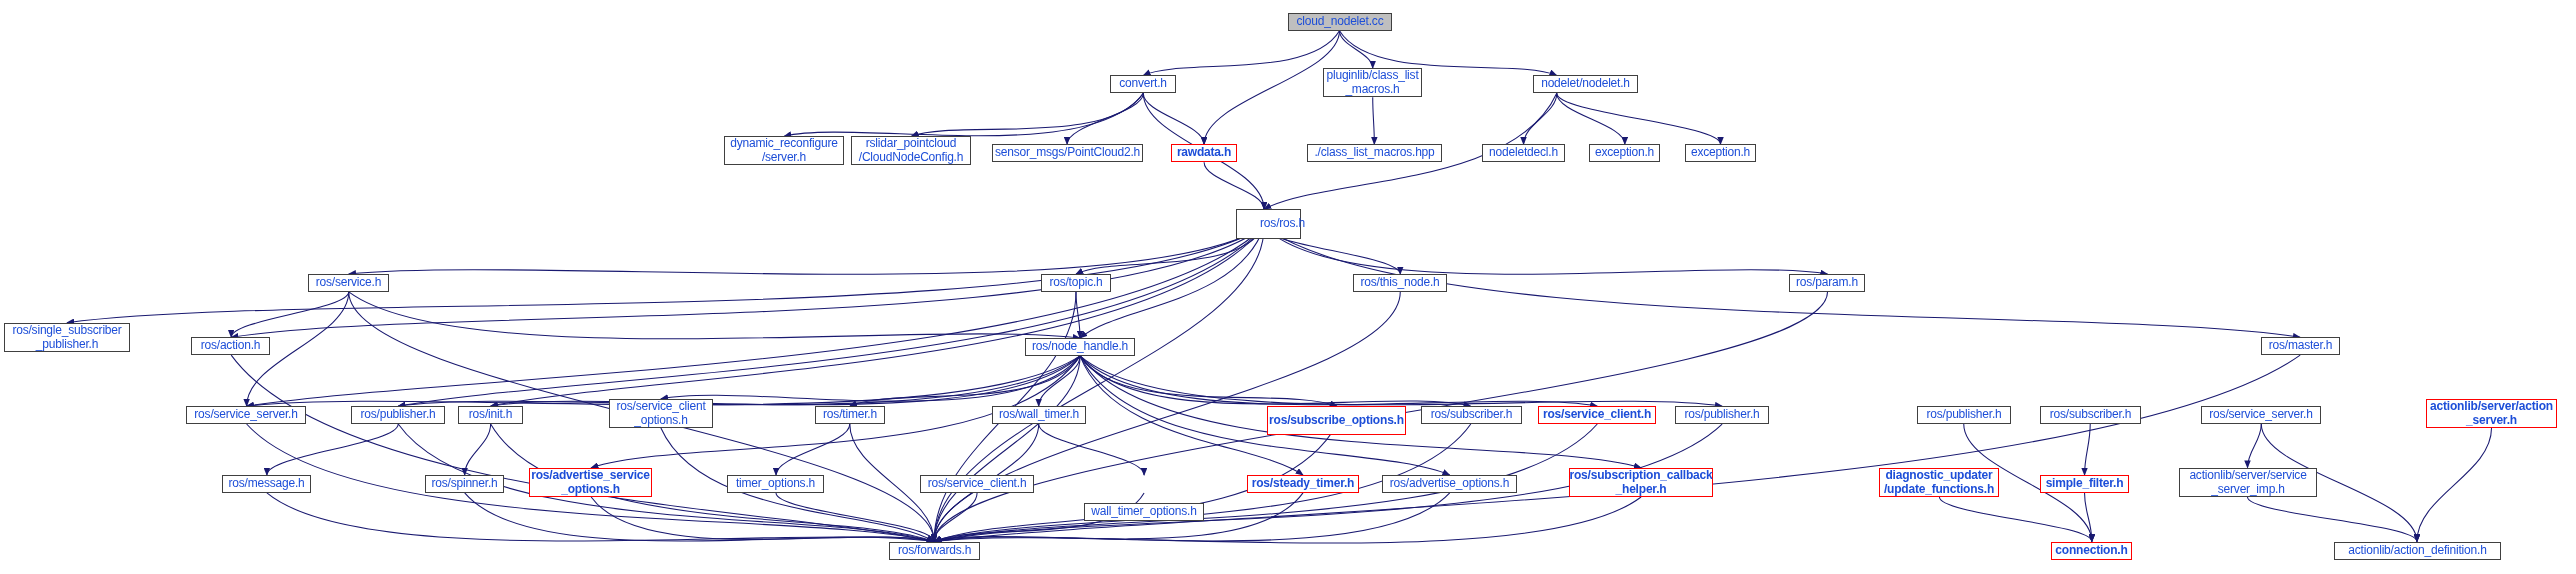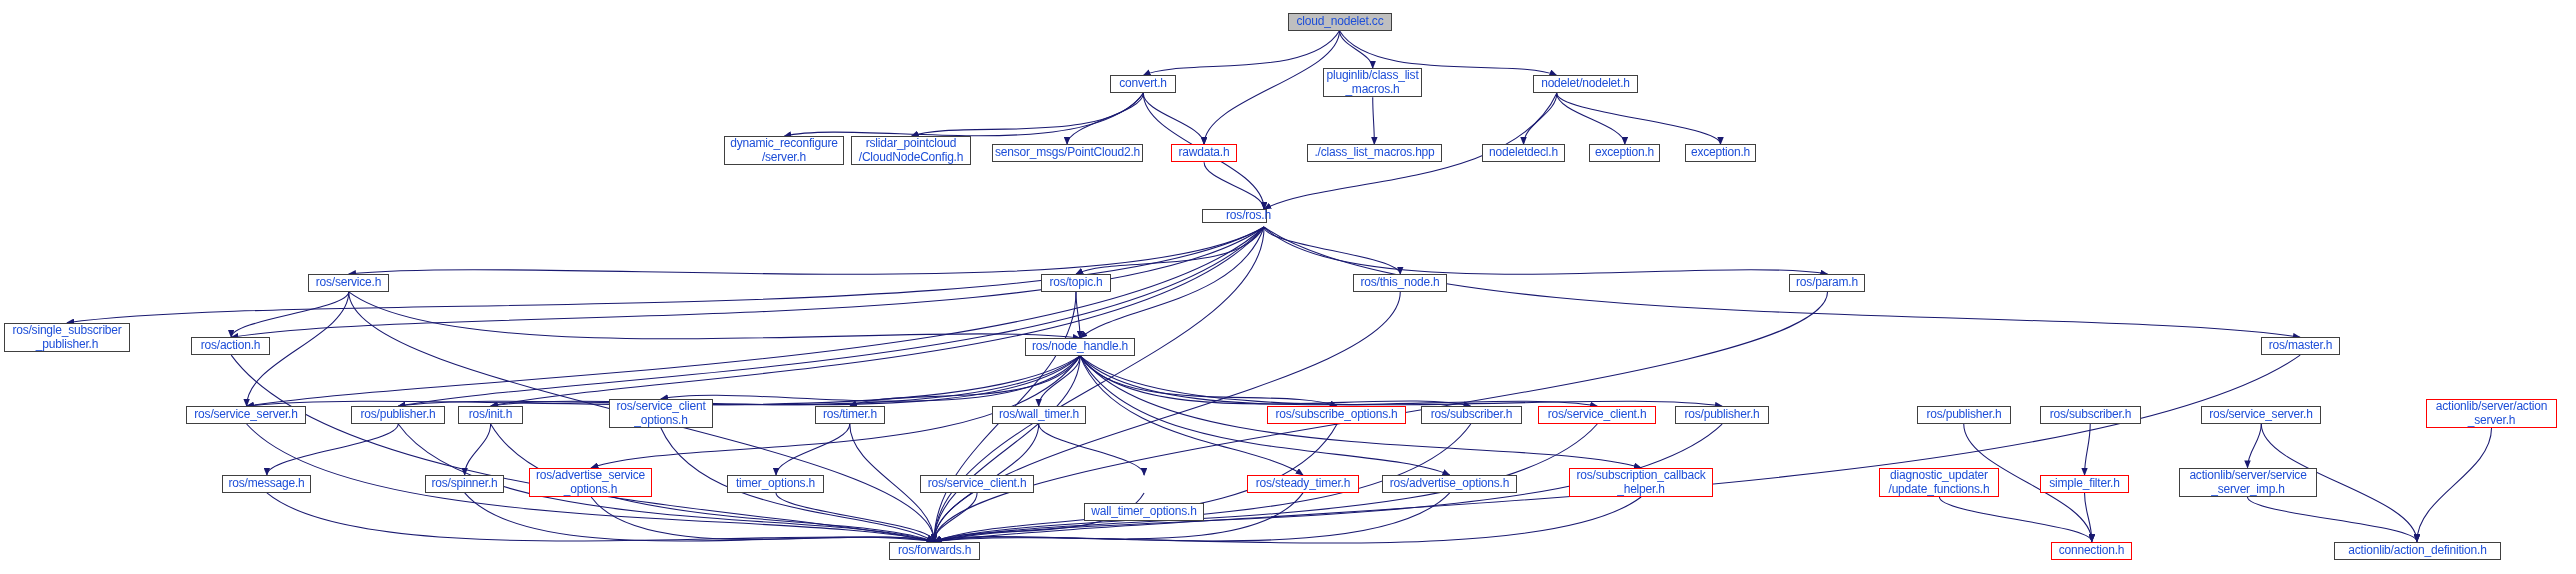--- a/index.html
+++ b/index.html
@@ -27,20 +27,21 @@
     white-space:pre-line;
     letter-spacing:-0.2px;
     z-index:5;
   }
   .node.root{
     background:#bfbfbf;
     border:0.8px solid #404040;
   }
   .node.redbox{
     border:1.2px solid #ff0000;
+    font-weight:bold;
   }
   .node.thick{
     border:1.2px solid #404040;
   }
 </style>
 </head>
 <body>
 
 <div id="canvas">
   <svg id="edges" xmlns="http://www.w3.org/2000/svg" viewBox="0 0 3177 708" width="2576" height="574">
@@ -144,38 +145,38 @@
       <div class="node" style="left: 724px; top: 136px; width: 120px; height: 29px;"><span>dynamic_reconfigure
 /server.h</span></div>
       <div class="node" style="left: 851px; top: 136px; width: 120px; height: 29px;"><span>rslidar_pointcloud
 /CloudNodeConfig.h</span></div>
       <div class="node" style="left: 992px; top: 144px; width: 151px; height: 18px;"><span>sensor_msgs/PointCloud2.h</span></div>
       <div class="node redbox" style="left: 1171px; top: 144px; width: 66px; height: 18px;"><span>rawdata.h</span></div>
       <div class="node thick" style="left: 1307px; top: 144px; width: 135px; height: 18px;"><span>./class_list_macros.hpp</span></div>
       <div class="node thick" style="left: 1482px; top: 144px; width: 83px; height: 18px;"><span>nodeletdecl.h</span></div>
       <div class="node thick" style="left: 1589px; top: 144px; width: 71px; height: 18px;"><span>exception.h</span></div>
       <div class="node thick" style="left: 1685px; top: 144px; width: 71px; height: 18px;"><span>exception.h</span></div>
-      <div class="node thick" style="left: 1202px; top: 209px; width: 65px; height: 14px; padding-left: 28px;"><span>ros/ros.h</span></div>
+      <div class="node thick" style="left: 1236px; top: 209px; width: 65px; height: 30px; padding-left: 28px;"><span>ros/ros.h</span></div>
       <div class="node thick" style="left: 308px; top: 274px; width: 81px; height: 18px;"><span>ros/service.h</span></div>
       <div class="node thick" style="left: 1041px; top: 274px; width: 70px; height: 18px;"><span>ros/topic.h</span></div>
       <div class="node thick" style="left: 1353px; top: 274px; width: 94px; height: 18px;"><span>ros/this_node.h</span></div>
       <div class="node thick" style="left: 1789px; top: 274px; width: 76px; height: 18px;"><span>ros/param.h</span></div>
       <div class="node thick" style="left: 2261px; top: 337px; width: 79px; height: 18px;"><span>ros/master.h</span></div>
       <div class="node" style="left: 4px; top: 323px; width: 126px; height: 29px;"><span>ros/single_subscriber
 _publisher.h</span></div>
       <div class="node thick" style="left: 191px; top: 337px; width: 79px; height: 18px;"><span>ros/action.h</span></div>
       <div class="node thick" style="left: 1025px; top: 338px; width: 110px; height: 18px;"><span>ros/node_handle.h</span></div>
       <div class="node thick" style="left: 186px; top: 406px; width: 120px; height: 18px;"><span>ros/service_server.h</span></div>
       <div class="node thick" style="left: 351px; top: 406px; width: 94px; height: 18px;"><span>ros/publisher.h</span></div>
       <div class="node thick" style="left: 458px; top: 406px; width: 65px; height: 18px;"><span>ros/init.h</span></div>
       <div class="node thick" style="left: 609px; top: 399px; width: 104px; height: 29px;"><span>ros/service_client
 _options.h</span></div>
       <div class="node thick" style="left: 815px; top: 406px; width: 70px; height: 18px;"><span>ros/timer.h</span></div>
       <div class="node thick" style="left: 992px; top: 406px; width: 94px; height: 18px;"><span>ros/wall_timer.h</span></div>
-      <div class="node redbox" style="left: 1267px; top: 406px; width: 139px; height: 18px;"><span>ros/subscribe_options.h</span></div>
+      <div class="node redbox" style="left: 1267px; top: 406px; width: 139px; height: 29px;"><span>ros/subscribe_options.h</span></div>
       <div class="node thick" style="left: 1421px; top: 406px; width: 101px; height: 18px;"><span>ros/subscriber.h</span></div>
       <div class="node redbox" style="left: 1538px; top: 406px; width: 118px; height: 18px;"><span>ros/service_client.h</span></div>
       <div class="node thick" style="left: 1675px; top: 406px; width: 94px; height: 18px;"><span>ros/publisher.h</span></div>
       <div class="node thick" style="left: 1917px; top: 406px; width: 94px; height: 18px;"><span>ros/publisher.h</span></div>
       <div class="node thick" style="left: 2040px; top: 406px; width: 101px; height: 18px;"><span>ros/subscriber.h</span></div>
       <div class="node thick" style="left: 2201px; top: 406px; width: 120px; height: 18px;"><span>ros/service_server.h</span></div>
       <div class="node redbox" style="left: 2426px; top: 399px; width: 131px; height: 29px;"><span>actionlib/server/action
 _server.h</span></div>
       <div class="node thick" style="left: 222px; top: 475px; width: 89px; height: 18px;"><span>ros/message.h</span></div>
       <div class="node thick" style="left: 425px; top: 475px; width: 79px; height: 18px;"><span>ros/spinner.h</span></div>

